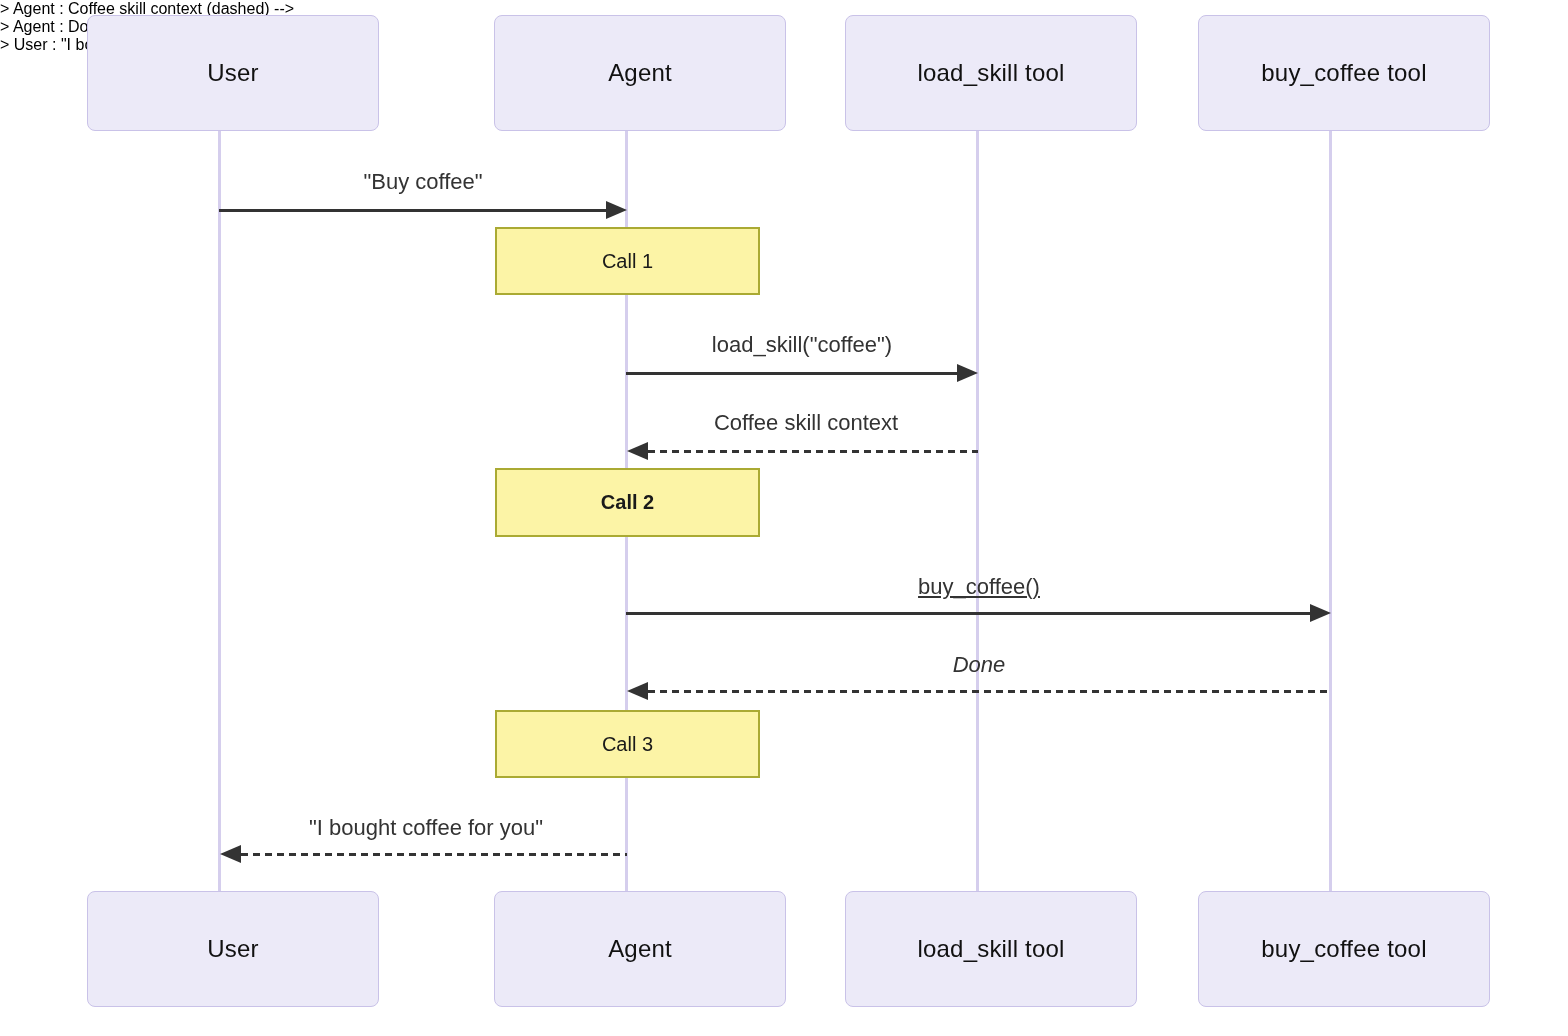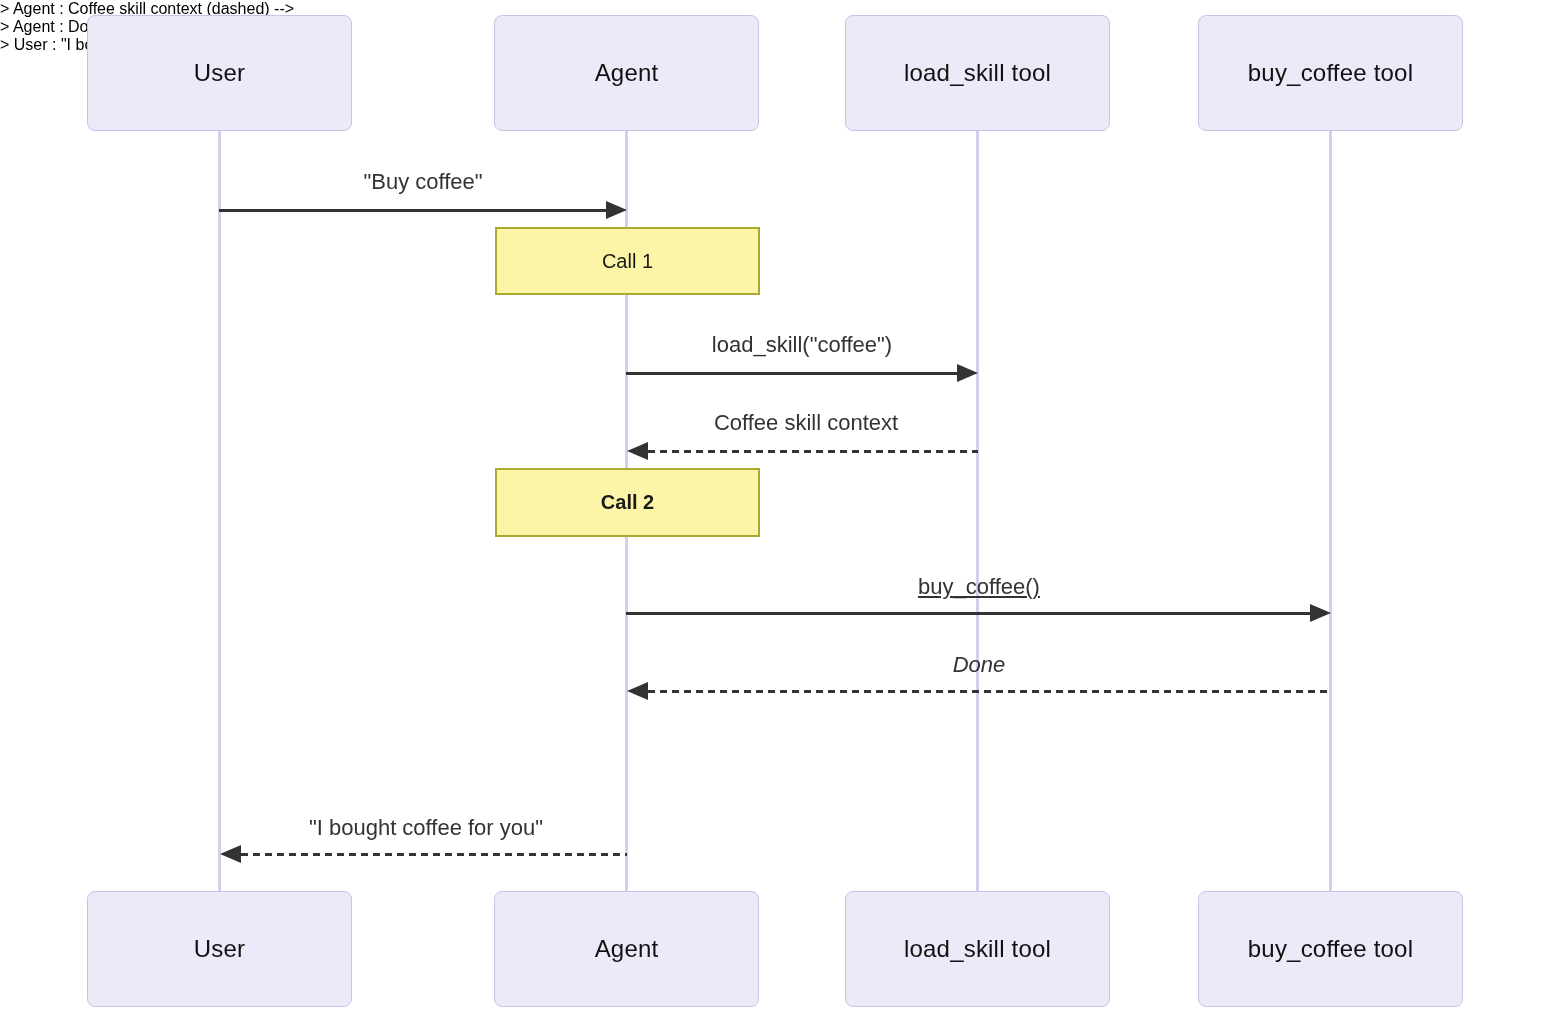--- a/index.html
+++ b/index.html
@@ -10,21 +10,21 @@
   }
   #canvas {
     position: relative;
     width: 1568px;
     height: 1036px;
     background: #ffffff;
     overflow: hidden;
   }
   .actor {
     position: absolute;
-    width: 265px;
+    width: 292px;
     height: 116px;
     background: #ECEAF8;
     border: 1.5px solid #C9C2E8;
     border-radius: 8px;
     display: flex;
     align-items: center;
     justify-content: center;
     box-sizing: border-box;
   }
   .actor .actor-label {
@@ -142,20 +142,23 @@
   </div>
 
   &gt; Agent : Done (dashed) --&gt;
   <div>
     <span class="msg-label" style="left:979px; top:651px;font-style:italic;">Done</span>
     <div class="msg-line dashed" style="left:648px; top:689.5px; width:683px;"></div>
     <div class="arrowhead left" style="left:627px; top:682px;"></div>
   </div>
 
   
+  <div class="note" style="left:495px; top:710px; height:68px;">
+    <span class="note-label">Call 3</span>
+  </div>
 
   &gt; User : "I bought coffee for you" (dashed) --&gt;
   <div>
     <span class="msg-label" style="left:426px; top:814px;">"I bought coffee for you"</span>
     <div class="msg-line dashed" style="left:241px; top:852.5px; width:386px;"></div>
     <div class="arrowhead left" style="left:220px; top:845px;"></div>
   </div>
 
   
   <div class="actor" style="left:87px; top:891px;">

